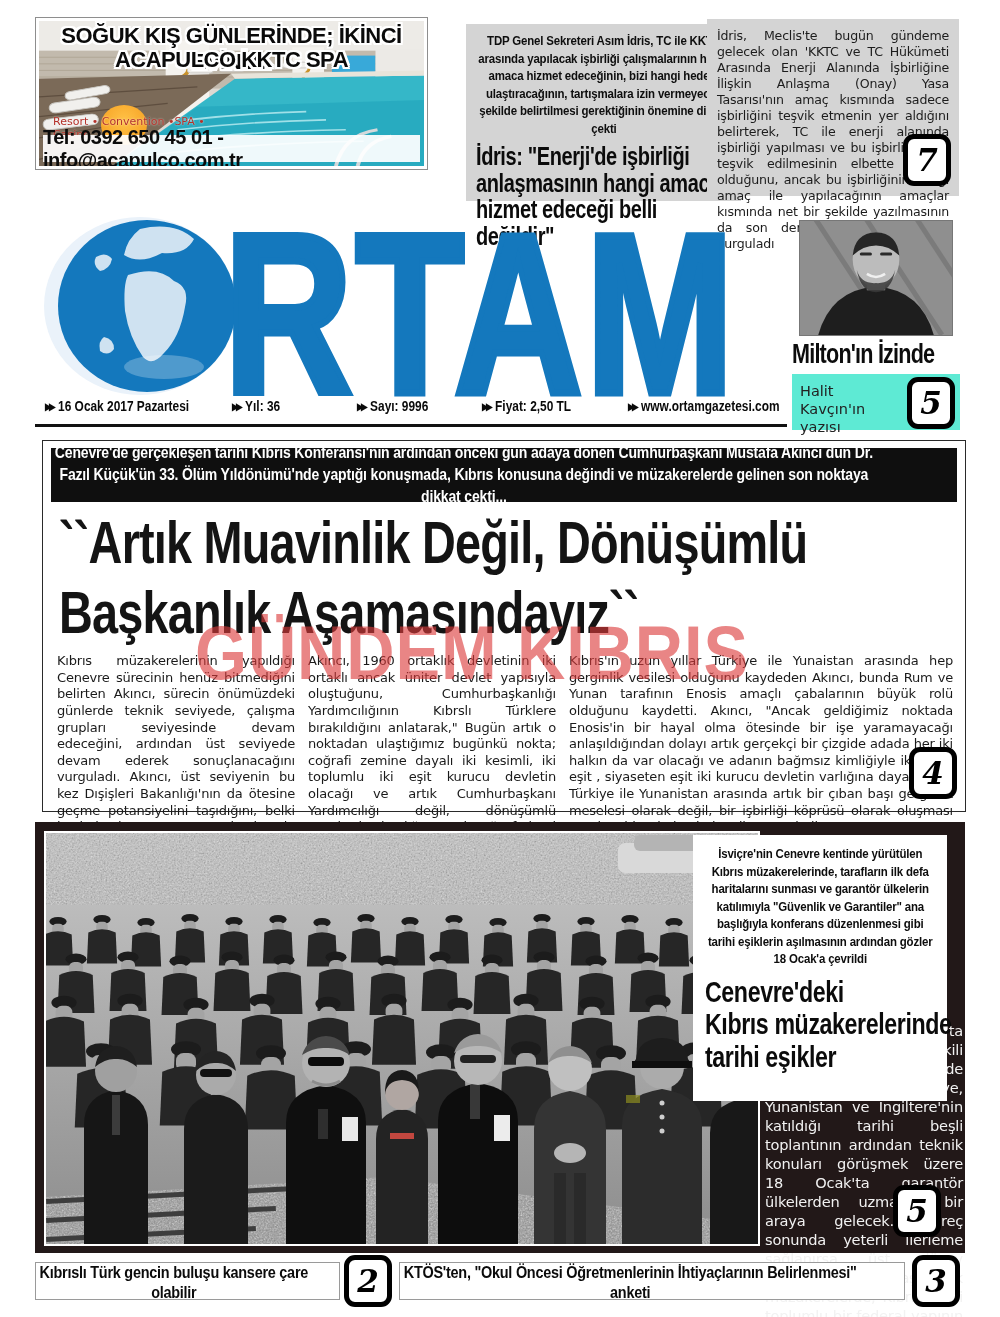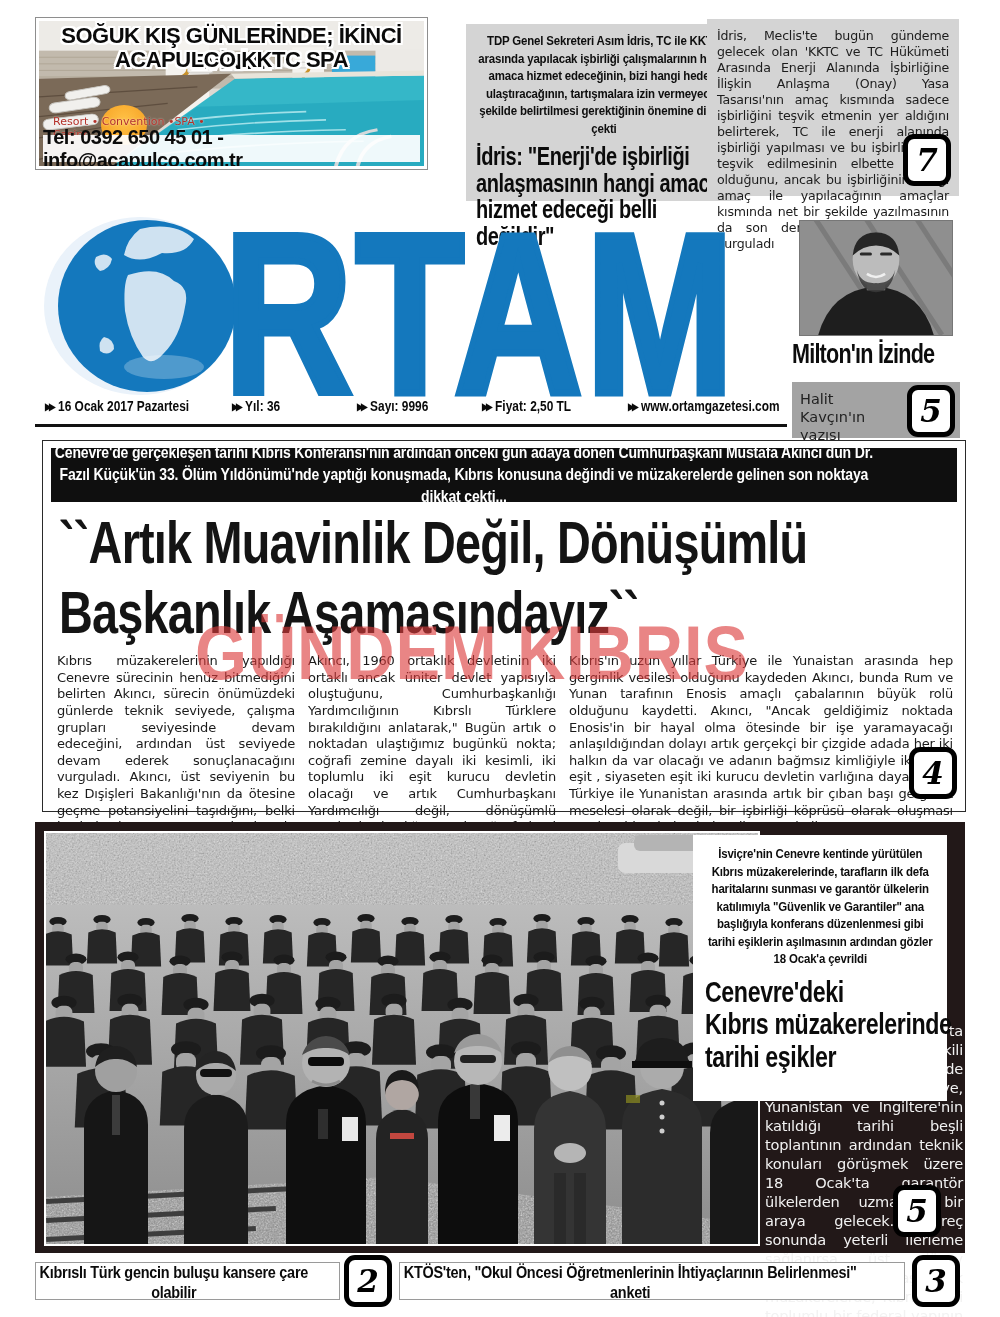--- a/index.html
+++ b/index.html
@@ -42,21 +42,21 @@
   .right-body{font-size:12.6px;line-height:1.27;text-align:justify;color:#1c1c1c;letter-spacing:-.2px;}
   .badge-7{position:absolute;right:8px;bottom:10px;}
   
   .globe{left:44px;top:217px;width:192px;height:178px;}
   .rtam{left:224px;top:200px;font-family:"Liberation Sans",sans-serif;font-weight:bold;font-size:228px;
         line-height:1;color:#1478bd;letter-spacing:4px;-webkit-text-stroke:7px #1478bd;
         transform:scaleX(.78);transform-origin:left top;white-space:nowrap;}
   .milton{left:792px;top:220px;width:168px;}
   .milton-photo{width:152px;height:114px;margin:0 auto;border:1px solid #777;display:block;}
   .milton-title{font-size:27px;letter-spacing:-1px;color:#0c0c0c;margin-top:3px;}
-  .milton-strip{position:relative;margin-top:12px;height:56px;background:#a3a3a3;}
+  .milton-strip{position:relative;margin-top:4px;height:56px;background:#5eead4;}
   .milton-note{position:absolute;left:8px;top:8px;width:100px;font-size:14.5px;line-height:1.25;text-align:justify;color:#222;}
   .badge-m5{position:absolute;right:5px;top:3px;}
   .ditem{position:absolute;top:398px;white-space:nowrap;transform:scaleX(.85);transform-origin:left top;
          font-family:"Liberation Sans",sans-serif;font-weight:bold;font-size:14px;color:#0a0a0a;}
   .ab{font-size:10px;letter-spacing:-3px;margin-right:6px;position:relative;top:-1px;}
   .mast-rule{left:35px;top:424px;width:752px;height:3px;background:#111;}
   
   .main-box{left:42px;top:440px;width:924px;height:372px;border:1px solid #2a2a2a;box-sizing:border-box;background:#fff;}
   .kicker-strip{position:absolute;left:8px;right:8px;top:7px;height:54px;background:#0f0f0f;color:#fff;
                 display:flex;align-items:center;justify-content:center;text-align:center;}

